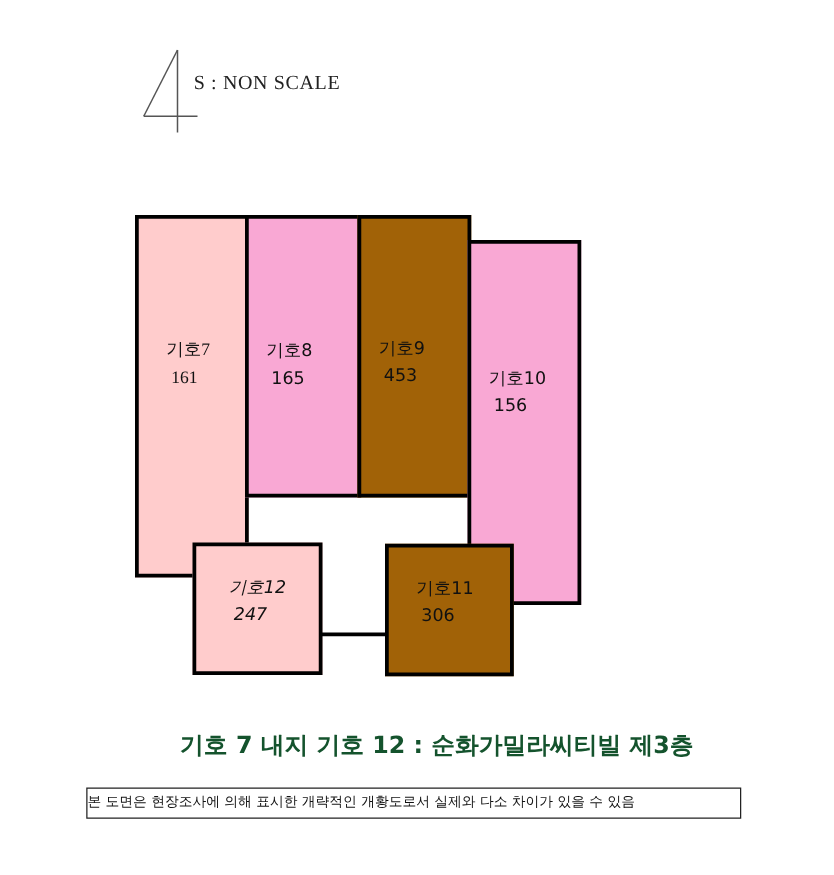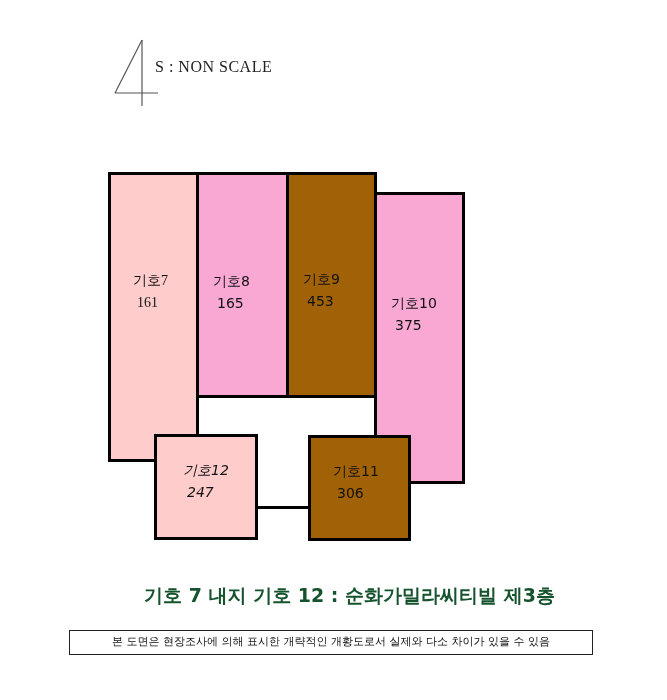--- a/index.html
+++ b/index.html
@@ -4,21 +4,21 @@
 <style>
   html, body { margin:0; padding:0; background:#ffffff; }
   body { width:667px; height:700px; position:relative; overflow:hidden; font-family:"DejaVu Sans", sans-serif; }
   .north { position:absolute; left:100px; top:38px; width:220px; height:70px; }
   .north svg { position:absolute; left:0; top:0; }
   .north-label { position:absolute; left:55px; top:20px; font-family:Liberation Serif, serif; font-size:16px; color:#222; letter-spacing:0.5px;text-align:right; }
   .unit { position:absolute; background:#ffcccc; border:3px solid #000; box-sizing:border-box; }
   .unit-text { position:absolute; text-align:left; font-family:"DejaVu Sans", sans-serif; font-size:14px; color:#111; line-height:22px; }
   .connector { position:absolute; height:3px; background:#000; }
   .title { position:absolute; left:16px; width:667px; top:583px; text-align:center; font-family:"DejaVu Sans", sans-serif; font-weight:bold; font-size:19px; color:#14532d; }
-  .disclaimer { position:absolute; left:69px; top:630px; width:524px; height:25px; border:1.5px solid #222; box-sizing:border-box; text-align:center; font-family:"DejaVu Sans", sans-serif; font-size:11px; line-height:22px; color:#111; }
+  .disclaimer { position:absolute; left:69px; top:630px; width:524px; height:25px; border:1.5px solid #222; box-sizing:border-box; text-align:left; font-family:"DejaVu Sans", sans-serif; font-size:11px; line-height:22px; color:#111; }
 </style>
 </head>
 <body>
 
 <div class="north">
   <svg width="60" height="70">
     <line x1="42" y1="2" x2="42" y2="68" stroke="#555" stroke-width="1.2"></line>
     <line x1="42" y1="2" x2="15" y2="55" stroke="#555" stroke-width="1.2"></line>
     <line x1="15" y1="55" x2="58" y2="55" stroke="#555" stroke-width="1.2"></line>
   </svg>
@@ -40,21 +40,21 @@
     </div>
     <div class="unit" style="left: 286px; top: 172px; width: 91px; height: 226px; background: #a16207; border-color: rgb(0, 0, 0);">
       <div class="unit-text" style="left: 14px; top: 93px;">
         <div>기호9</div>
         <div style="padding-left: 4px;">453</div>
       </div>
     </div>
     <div class="unit" style="left: 374px; top: 172px; width: 91px; height: 292px; background: #f9a8d4; border-color: rgb(0, 0, 0); margin-top: 20px;">
       <div class="unit-text" style="left: 14px; top: 97px;">
         <div>기호10</div>
-        <div style="padding-left: 4px;">375</div>
+        <div style="padding-left: 4px;">156</div>
       </div>
     </div>
     <div class="unit" style="left: 154px; top: 434px; width: 104px; height: 106px; background: rgb(255, 204, 204); border-color: rgb(0, 0, 0);">
       <div class="unit-text" style="left: 26px; top: 22px; font-style: italic;">
         <div>기호12</div>
         <div style="padding-left: 4px;">247</div>
       </div>
     </div>
     <div class="unit" style="left: 308px; top: 435px; width: 103px; height: 106px; background: #a16207; border-color: rgb(0, 0, 0);">
       <div class="unit-text" style="left: 22px; top: 22px;">

